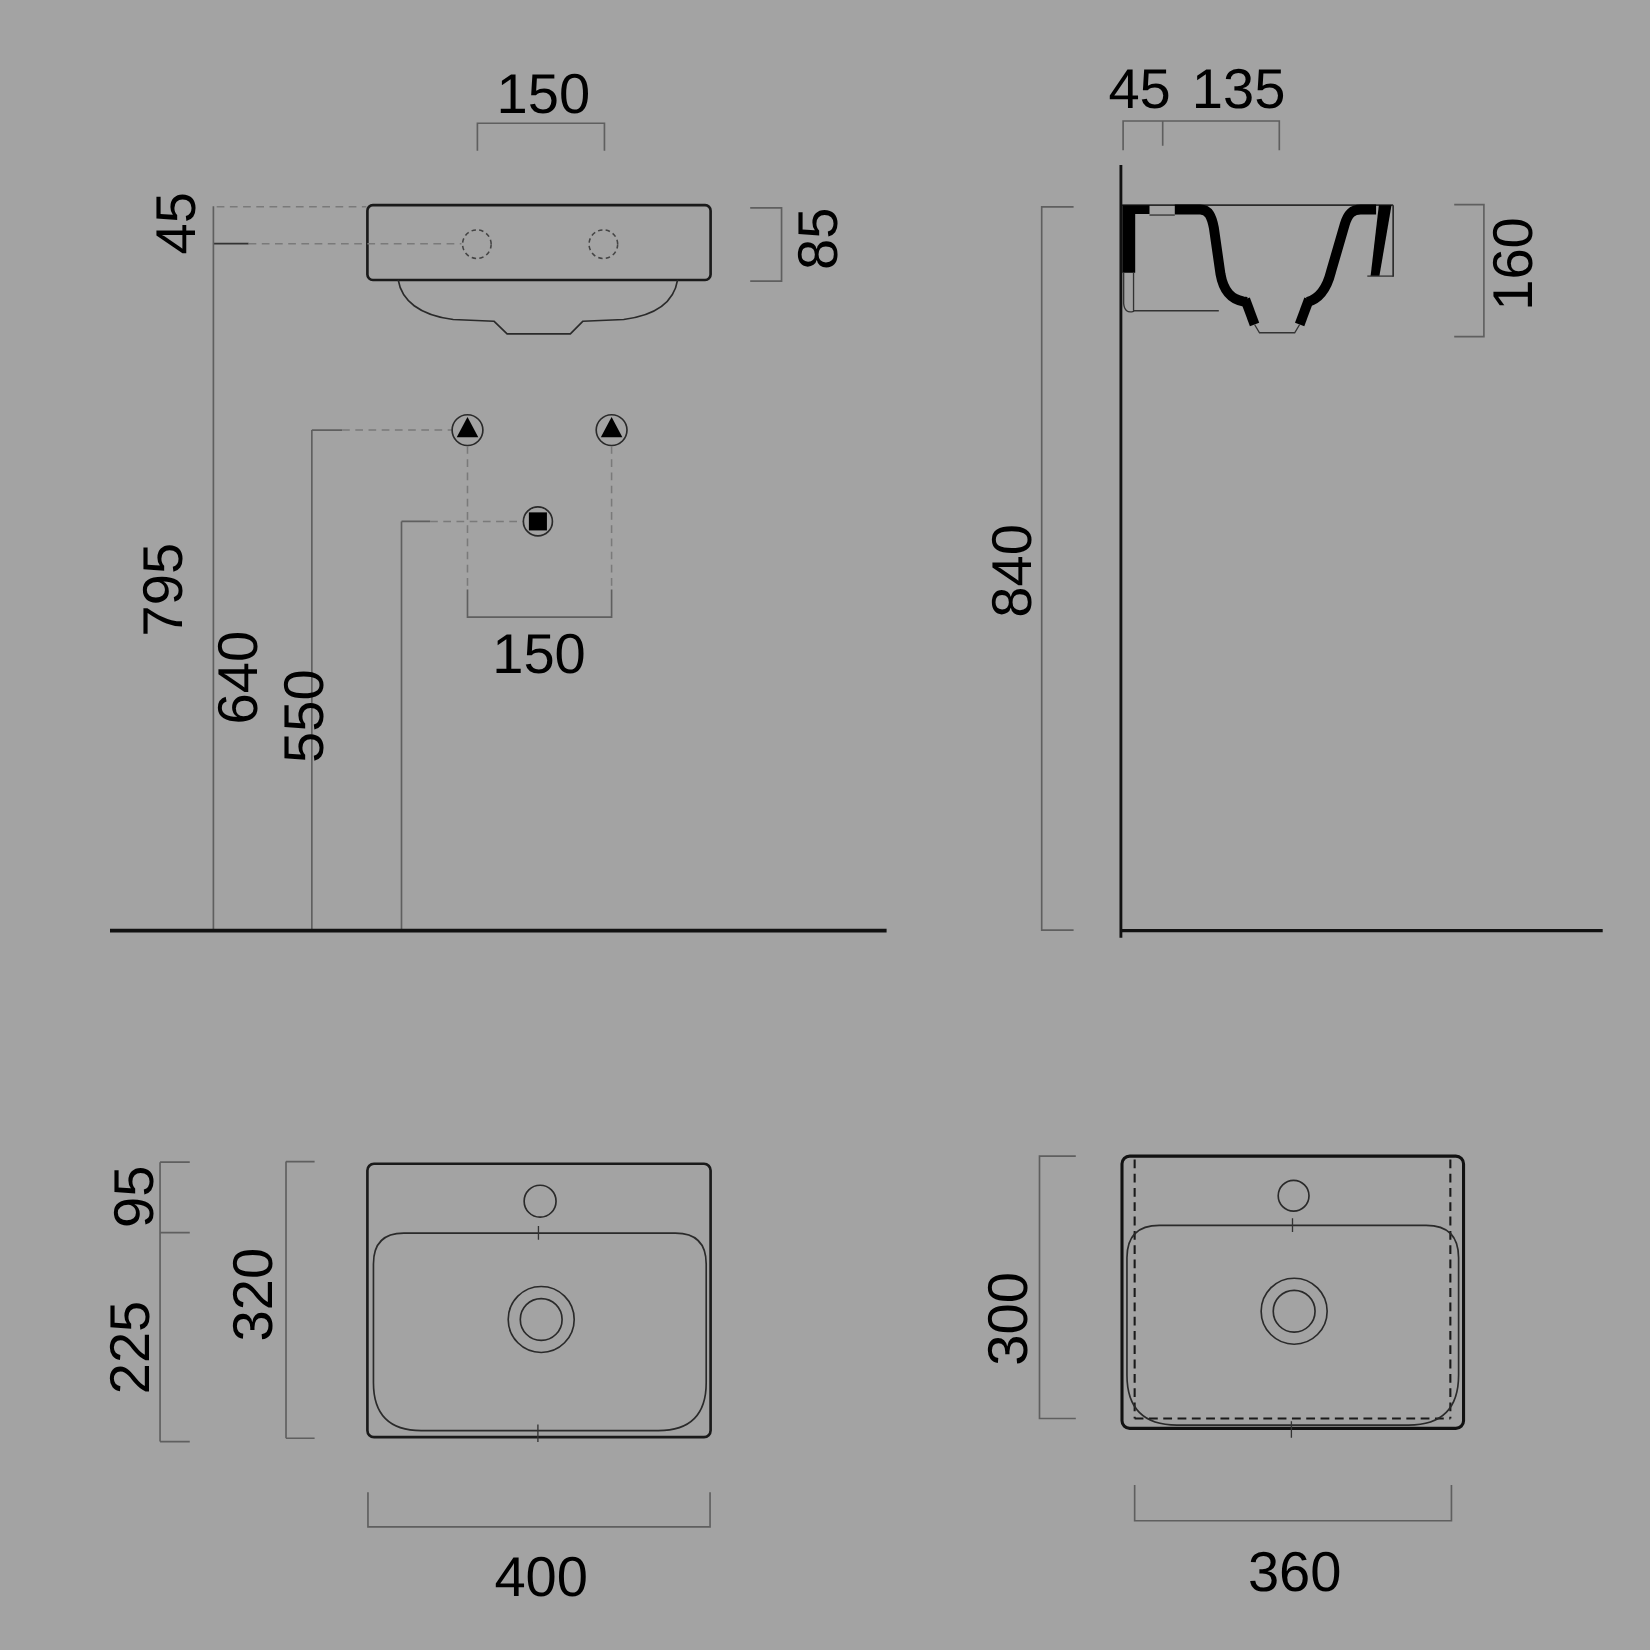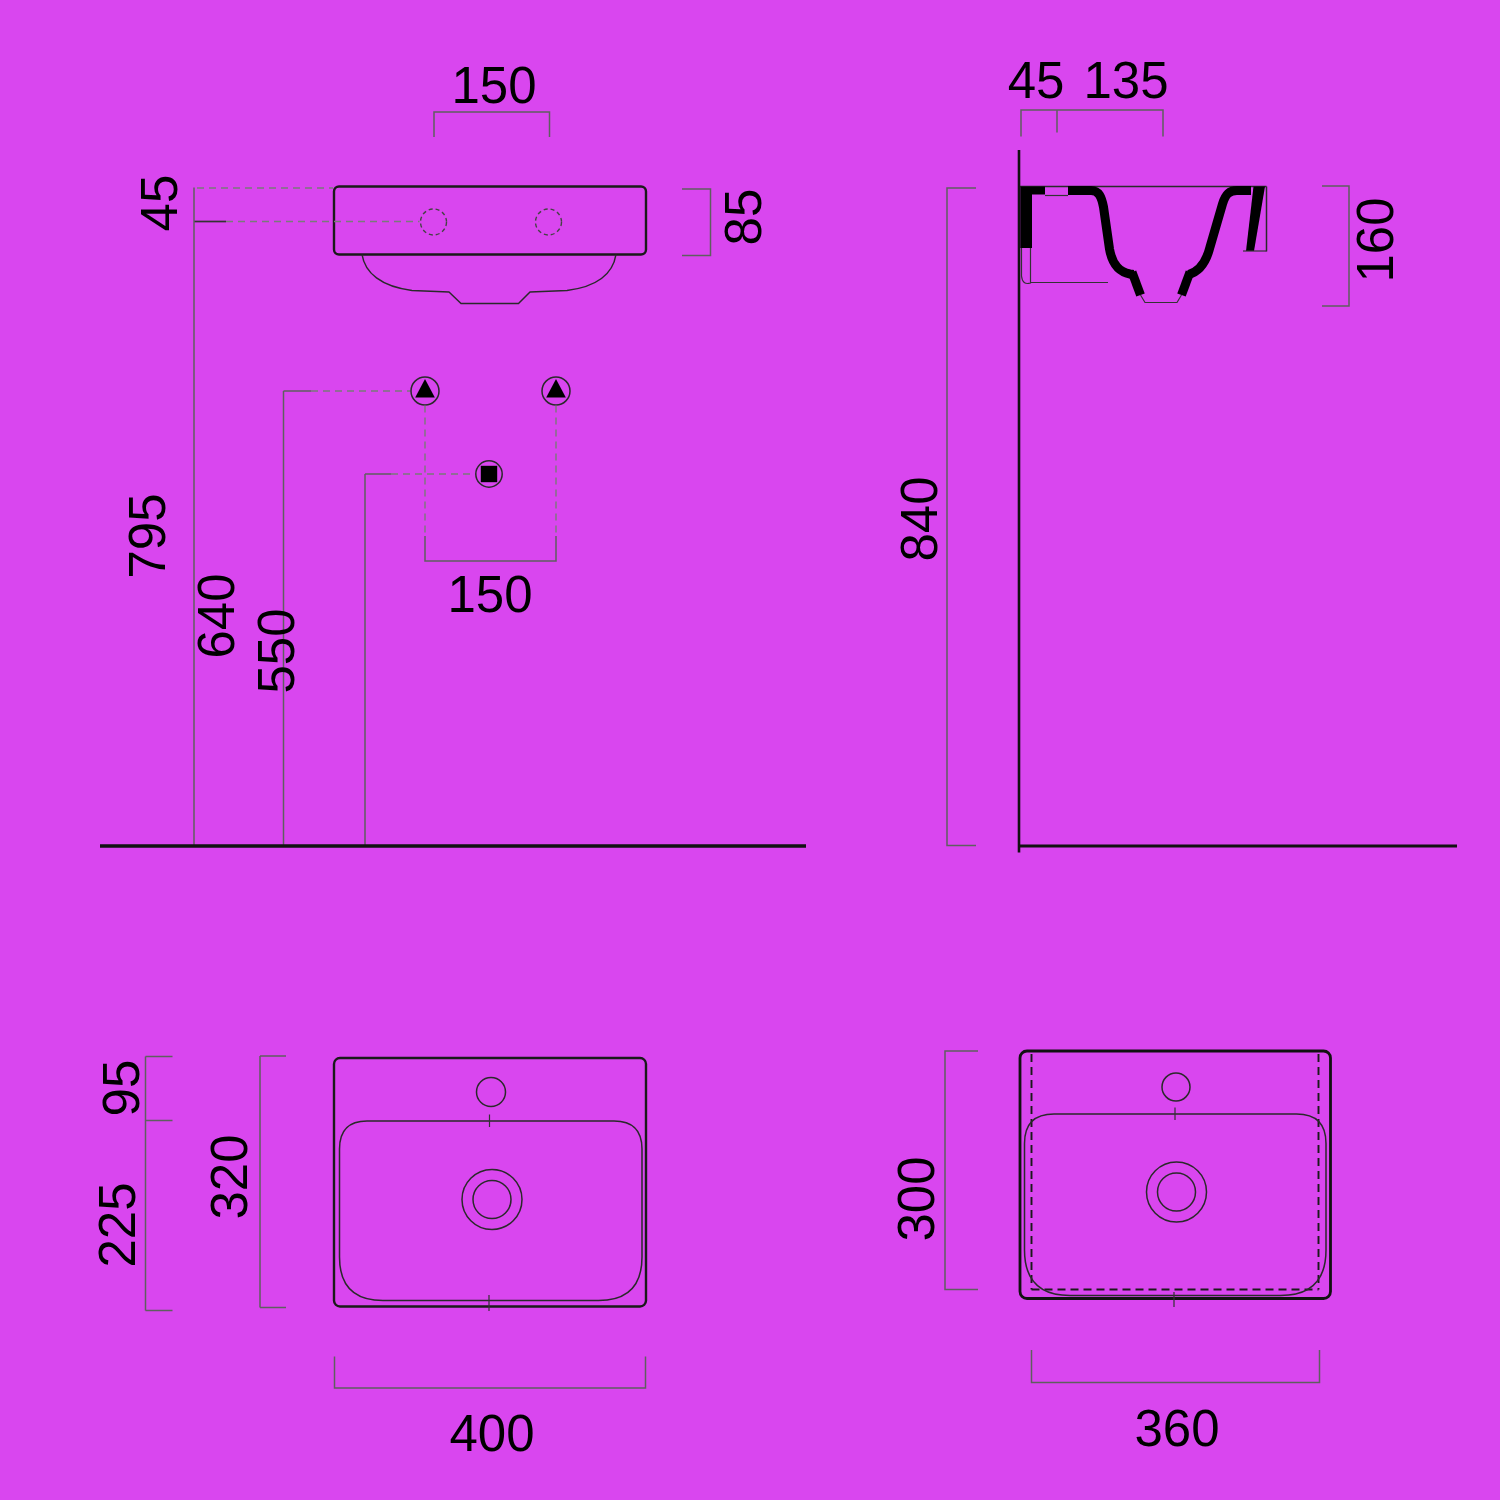--- a/index.html
+++ b/index.html
@@ -1,16 +1,16 @@
 <!DOCTYPE html>
 <html><head>
 <meta charset="utf-8">
 <style>
   html,body{margin:0;padding:0;background:#fff;}
-  .page{width:1500px;height:1500px;background:#d946ef;position:relative;overflow:hidden;}
+  .page{width:1500px;height:1500px;background:#a3a3a3;position:relative;overflow:hidden;}
   svg{display:block;}
   .obj{fill:none;stroke:#1a1a1a;stroke-width:2.4;stroke-linejoin:round;}
   .obj-thick{fill:none;stroke:#111;stroke-width:2.8;stroke-linejoin:round;}
   .thin{fill:none;stroke:#2a2a2a;stroke-width:1.5;stroke-linejoin:round;}
   .hair{fill:none;stroke:#333;stroke-width:1.2;}
   .dim{fill:none;stroke:#5f5f5f;stroke-width:1.5;stroke-linejoin:miter;}
   .dimdark{fill:none;stroke:#333;stroke-width:1.7;}
   .dash{fill:none;stroke:#7a7a7a;stroke-width:1.4;stroke-dasharray:7 5;}
   .dashsm{fill:none;stroke:#444;stroke-width:1.4;stroke-dasharray:4 3;}
   .dashdark{fill:none;stroke:#1a1a1a;stroke-width:1.9;stroke-dasharray:8 5;}

